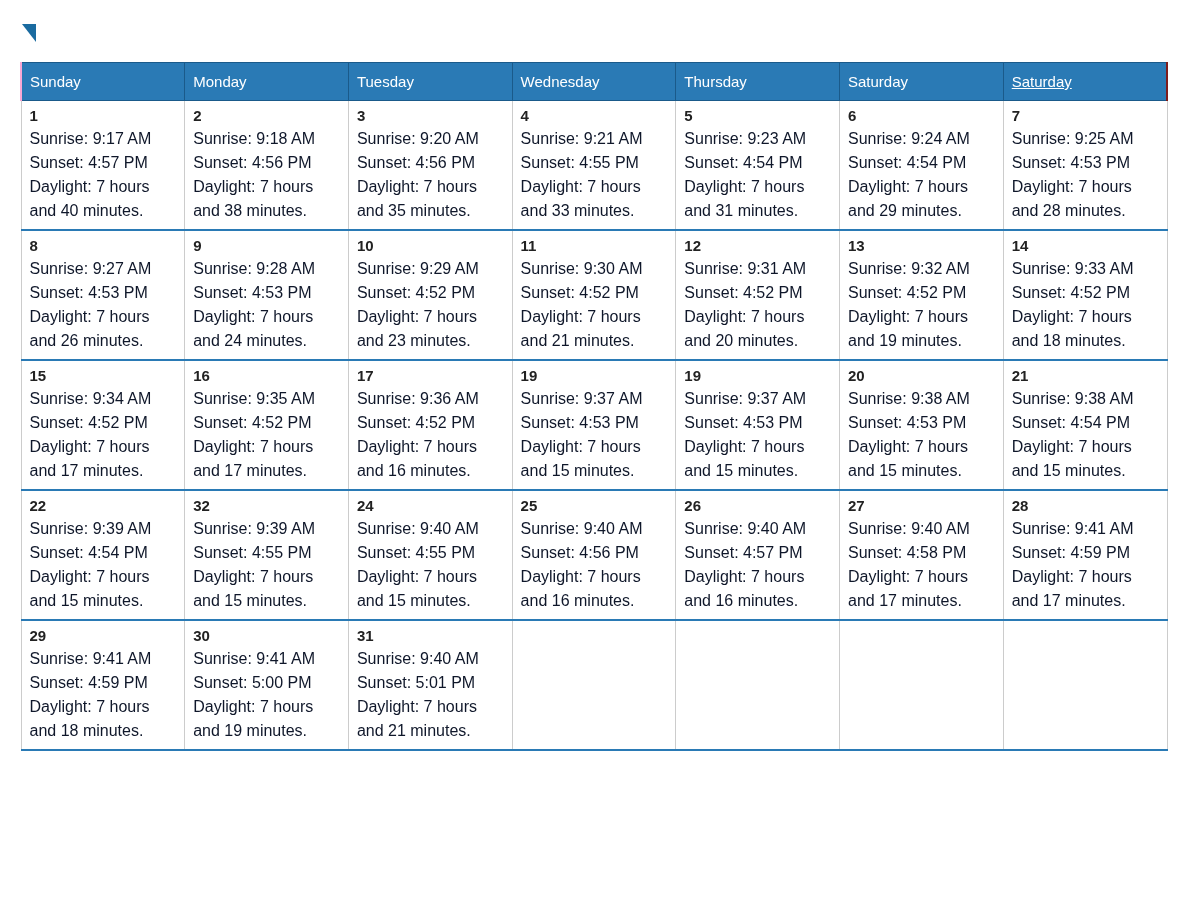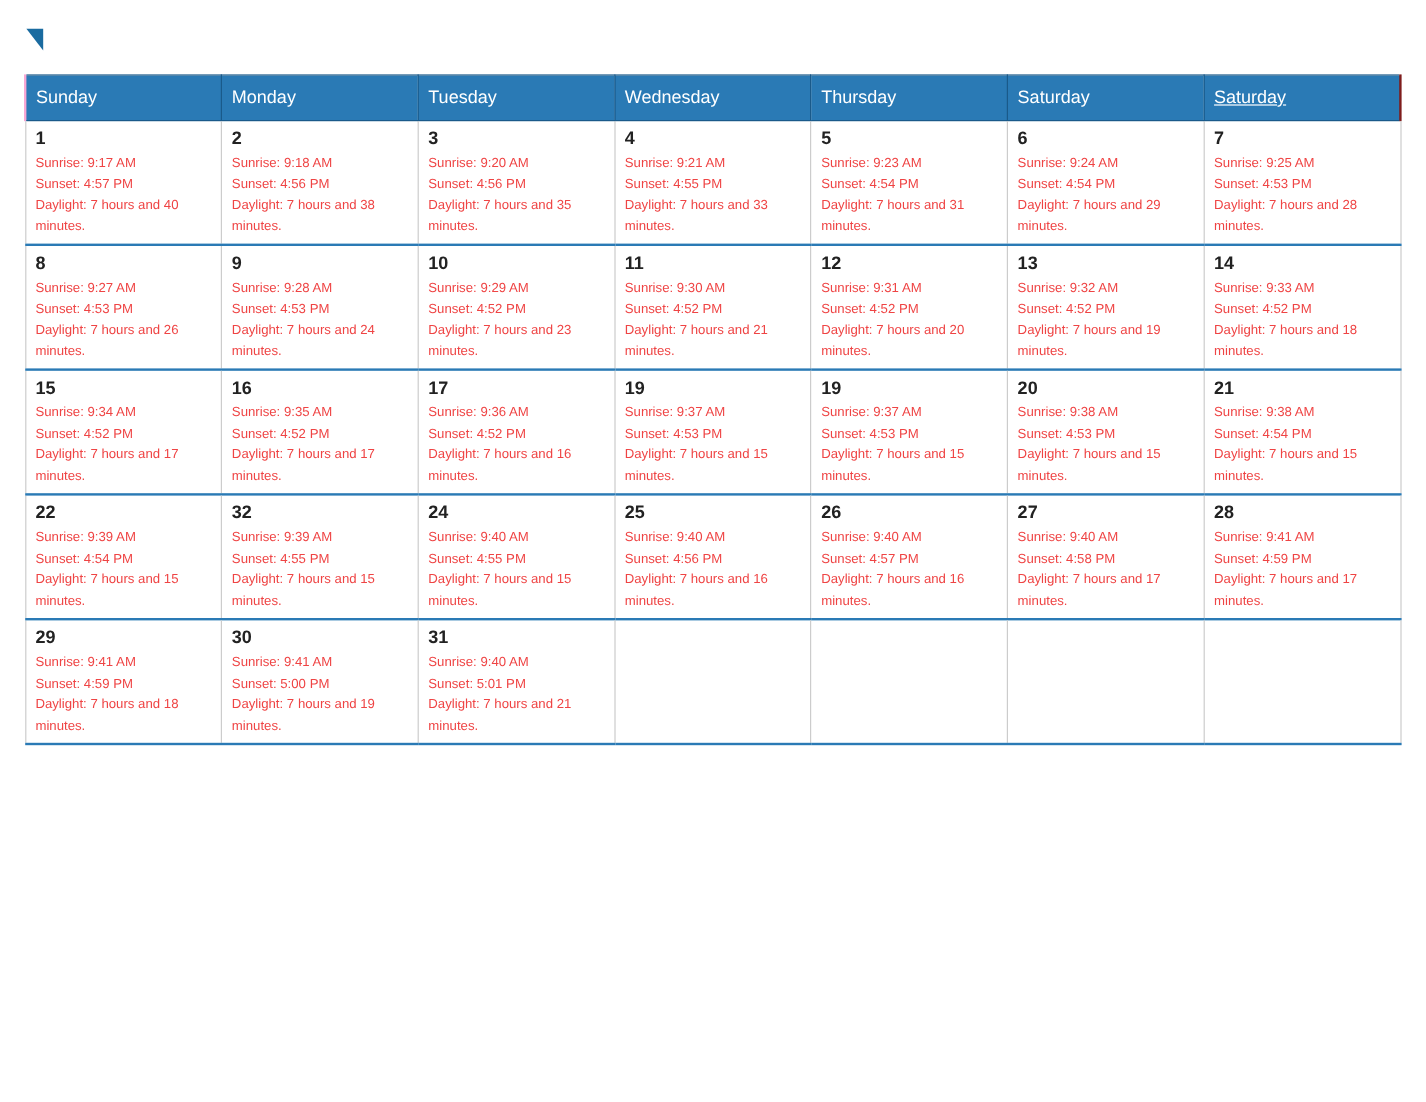--- a/index.html
+++ b/index.html
@@ -91,22 +91,22 @@
       text-decoration: underline;
     }
     .day-num {
       font-size: 15px;
       font-weight: bold;
       color: #222;
       display: block;
       margin-bottom: 3px;
     }
     .day-info {
-      font-size: 11px;
-      color: #ef4444;
+      font-size: 16px;
+      color: #0f172a;
       line-height: 1.5;
     }
     .empty-cell {
       background: #fff;
     }
     .row-border-top td {
       border-top: 2px solid #2a7ab5;
     }
   </style>
 </head>

